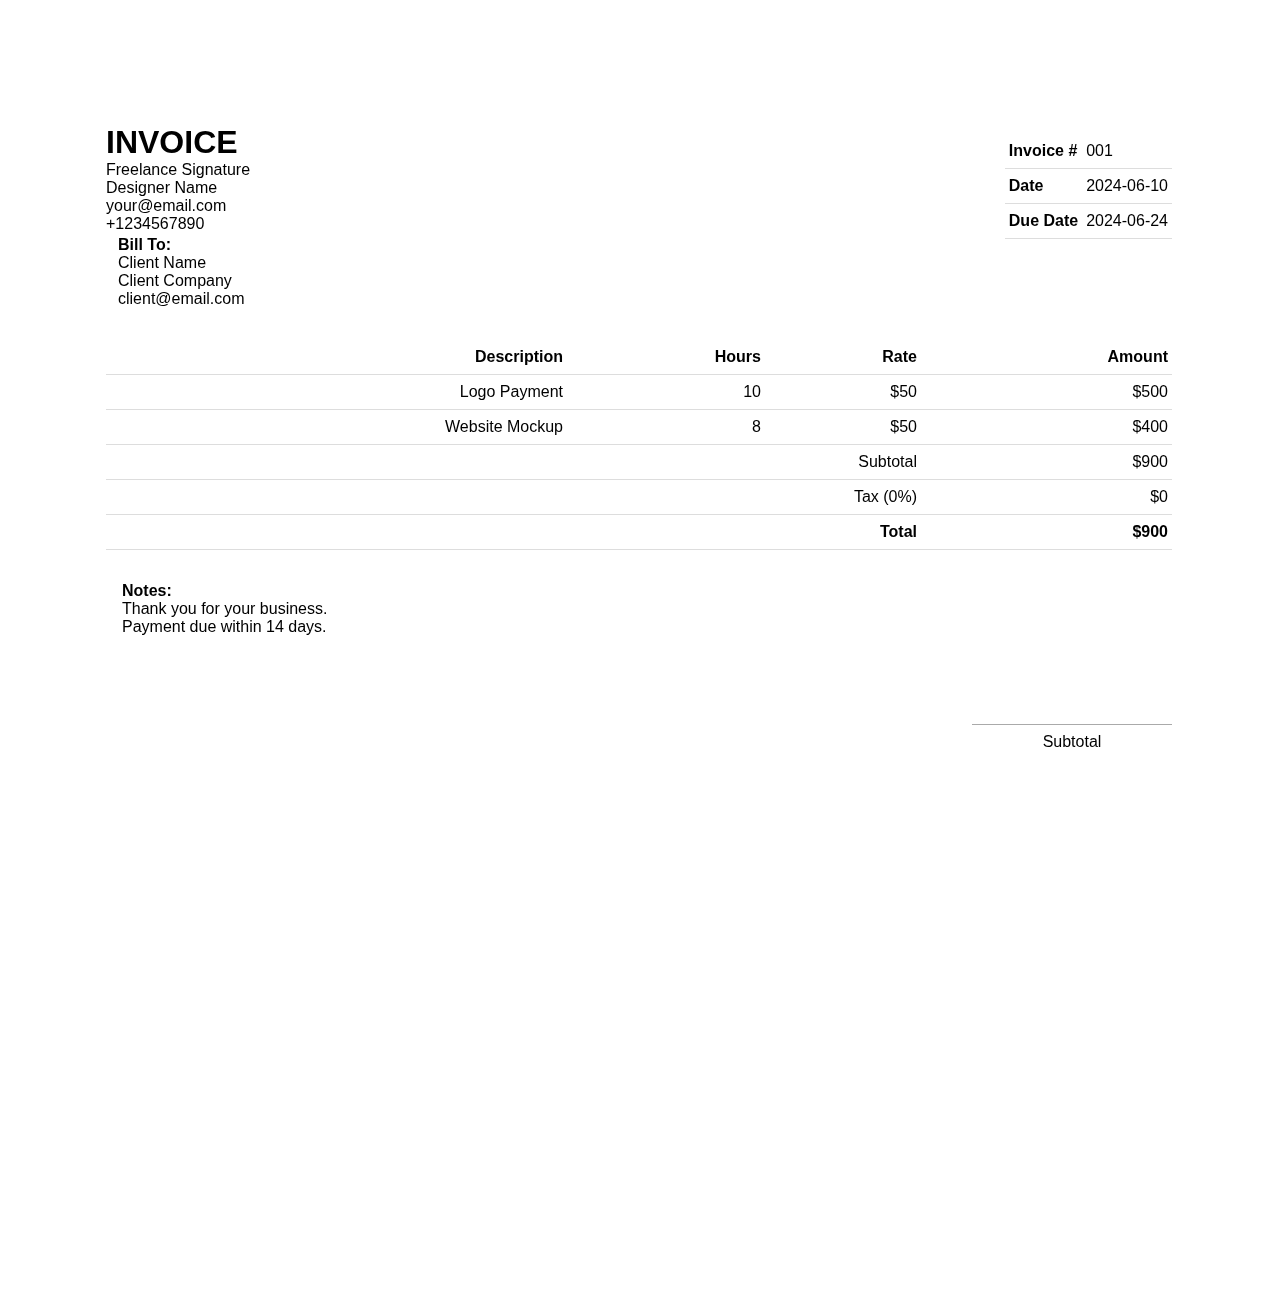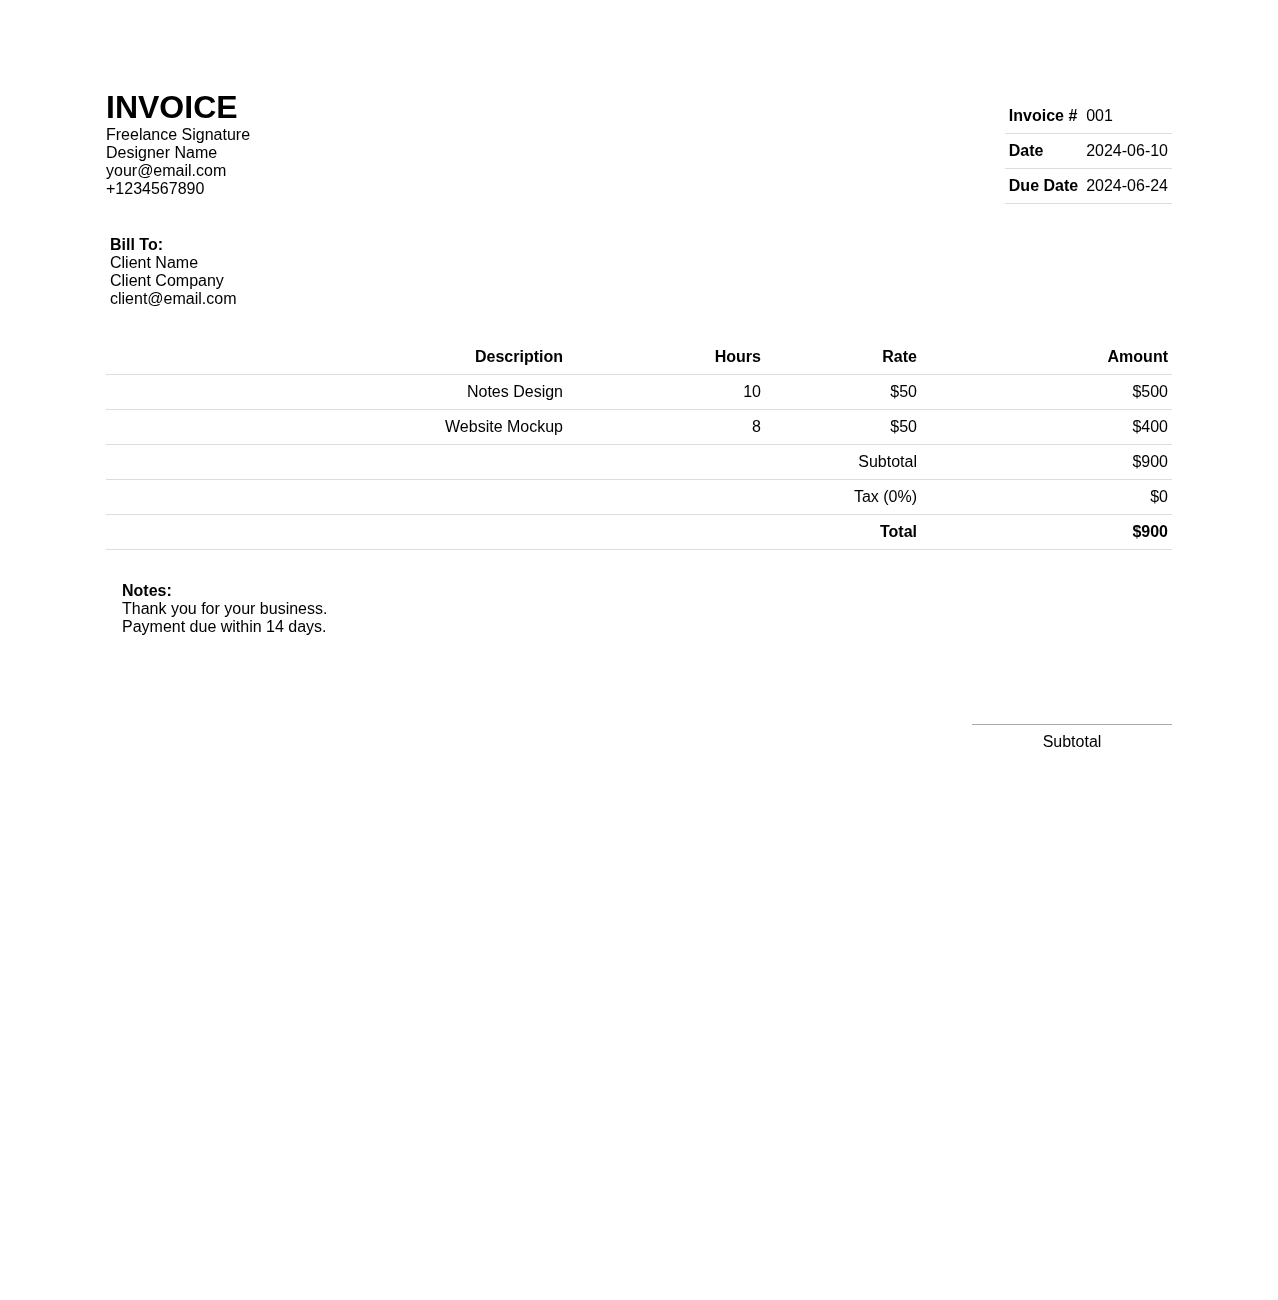--- a/index.html
+++ b/index.html
@@ -1,28 +1,28 @@
 <!DOCTYPE html>
 <html><head>
 <meta charset="utf-8">
 <style>
   html, body { margin: 0; padding: 0; background: #ffffff; }
   body {
     width: 1278px; height: 1300px; position: relative;
     font-family: "Liberation Sans", sans-serif; color: #000; font-size: 16px;
   }
   .page { position: absolute; left: 106px; top: 0; width: 1066px; }
-  .header { position: relative; height: 230px; }
+  .header { position: relative; height: 230px; margin-top: 35px; }
   .title { position: absolute; left: 0; top: 89px; font-size: 32px; font-weight: bold; line-height: 36px; margin: 0; }
   .from { position: absolute; left: 0; top: 126px; line-height: 18px; }
   .from div, .billto div, .notes div, .bank div { line-height: 18px; }
   .meta { position: absolute; right: 0; top: 99px; border-collapse: collapse; }
   .meta td { padding: 8px 4px; border-bottom: 1px solid #dddddd; line-height: 18px; height: 18px; }
   .meta td.k { font-weight: bold; }
-  .billto { position: absolute; left: 4px; top: 236px; }
+  .billto { position: absolute; left: 12px; top: 236px; }
   .bold { font-weight: bold; }
   .items { position: absolute; left: 0; top: 340px; width: 1066px; border-collapse: collapse; }
   .items th, .items td { text-align: right; padding: 8px 4px; line-height: 18px; border-bottom: 1px solid #dddddd; }
   .items th { font-weight: bold; }
   .items td.sum-val { padding-left: 41px; }
   .notes { position: absolute; left: 16px; top: 582px; }
   .bank { position: absolute; left: 0; top: 668px; }
   .sig { position: absolute; right: 0; top: 724px; width: 200px; text-align: center; }
   .sig-line { border-top: 1px solid #aaaaaa; height: 0; }
   .sig-label { margin-top: 8px; line-height: 18px; }
@@ -72,21 +72,21 @@
         <col>
     </colgroup>
     <tbody>
         <tr>
       <th>Description</th>
       <th>Hours</th>
       <th>Rate</th>
       <th>Amount</th>
     </tr>
     <tr>
-      <td>Notes Design</td>
+      <td>Logo Payment</td>
       <td>10</td>
       <td>$50</td>
       <td>$500</td>
     </tr>
     <tr>
       <td>Website Mockup</td>
       <td>8</td>
       <td>$50</td>
       <td>$400</td>
     </tr>

